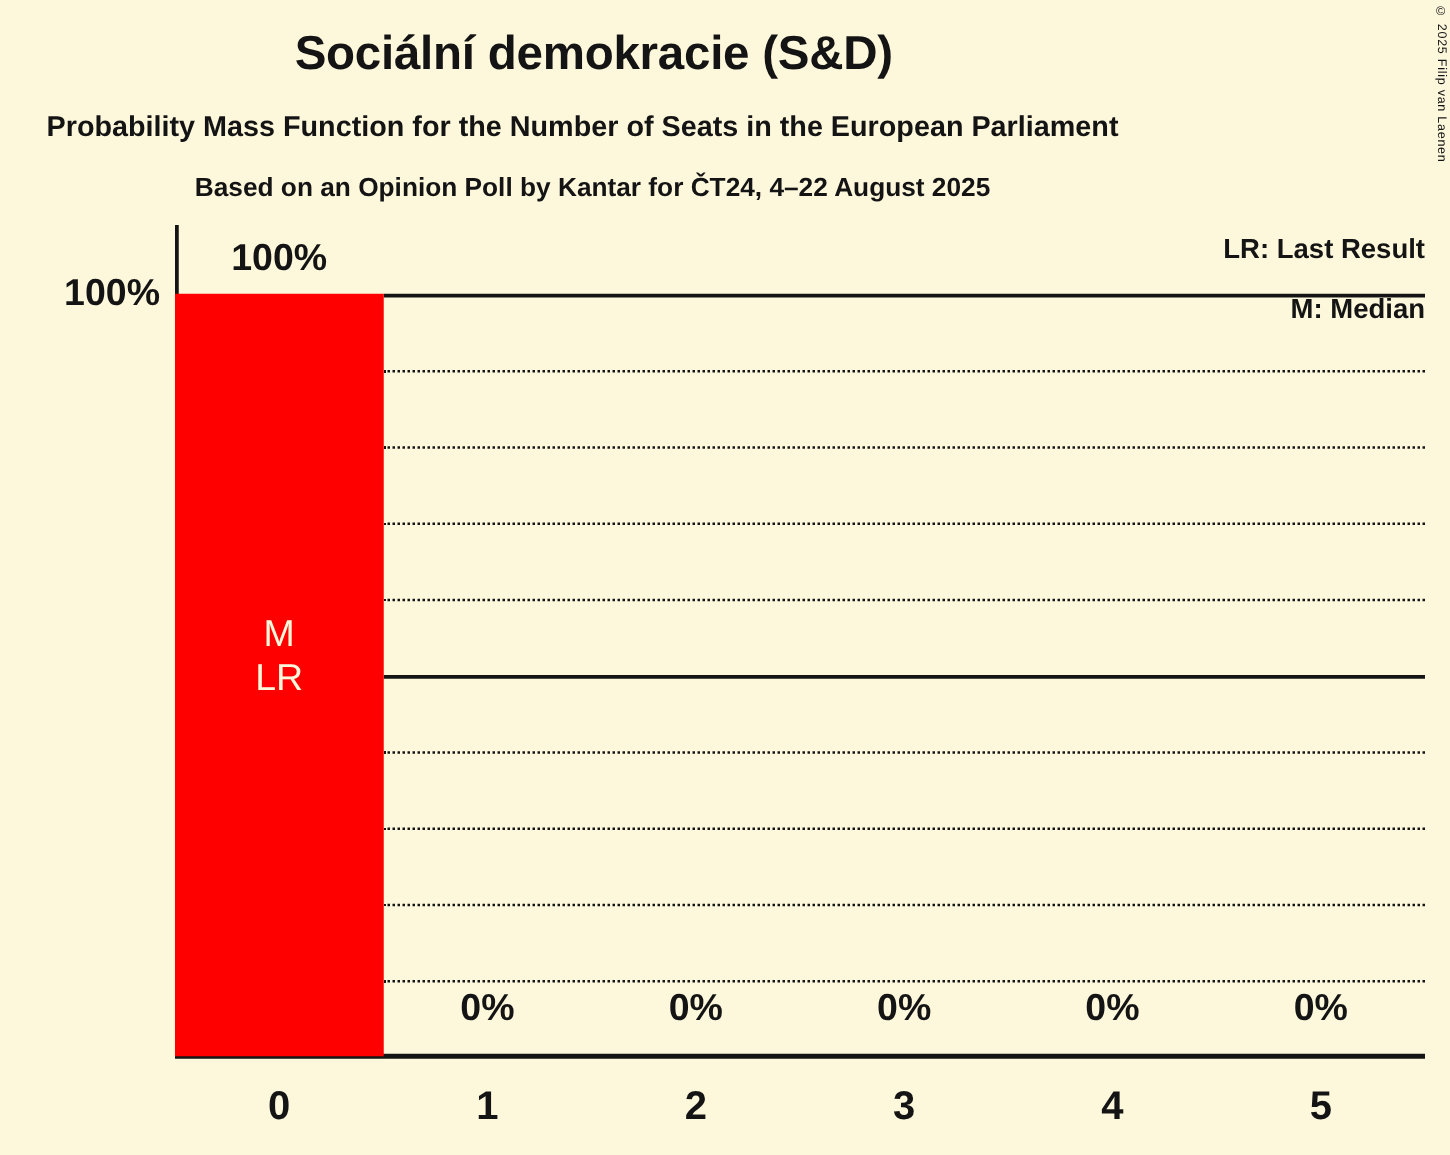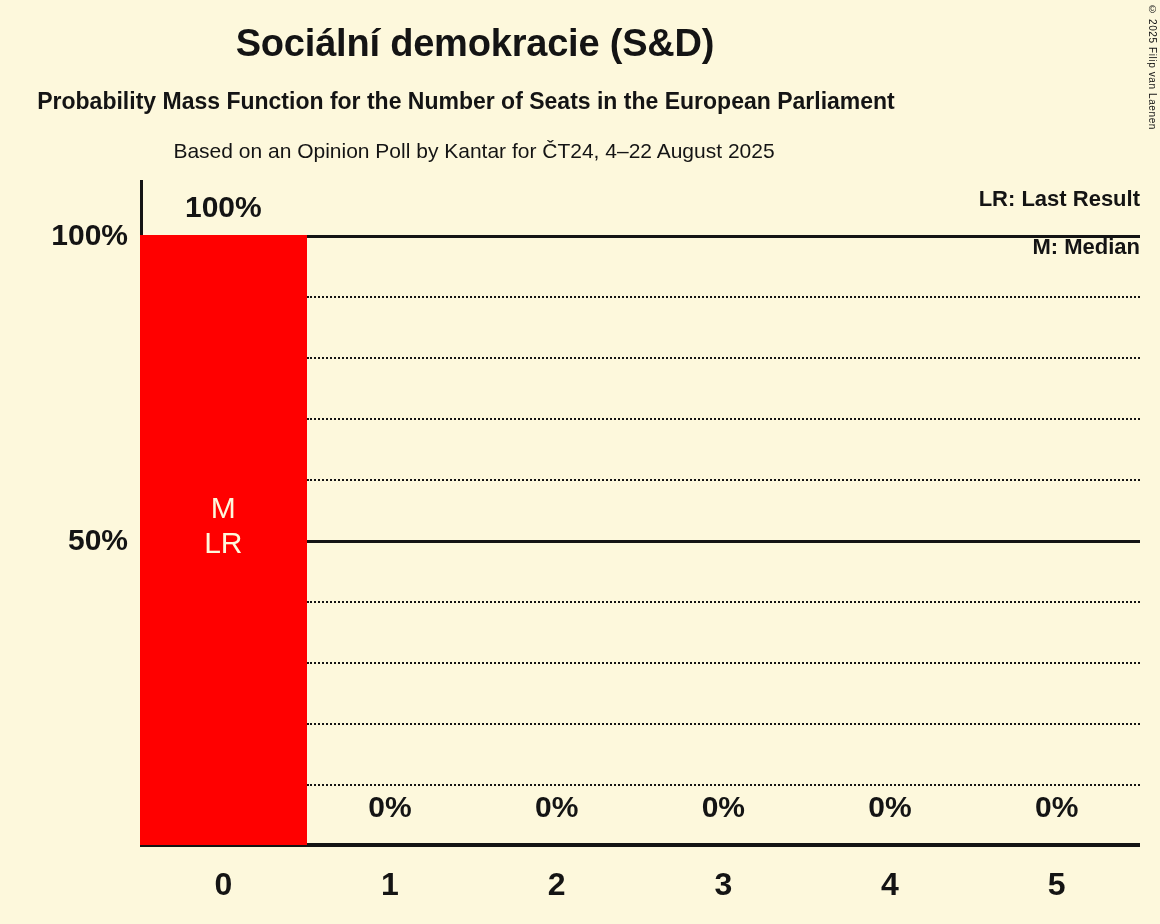--- a/index.html
+++ b/index.html
@@ -41,21 +41,21 @@
     font-size: 23px;
     font-weight: bold;
   }
   .subtitle-2 {
     position: absolute;
     left: 0;
     top: 139px;
     width: 948px;
     text-align: center;
     font-size: 21px;
-    font-weight: normal;
+    font-weight: bold;
   }
 
   
   .copyright {
     position: absolute;
     right: 2px;
     top: 4px;
     font-size: 10px;
     font-weight: normal;
     writing-mode: vertical-rl;
@@ -210,21 +210,20 @@
       </div>
       <div class="value-label" style="left: 0px; width: 166.667px; top: 10px;">100%</div>
       <div class="value-label" style="left: 166.667px; width: 166.667px; top: 610px;">0%</div>
       <div class="value-label" style="left: 333.333px; width: 166.667px; top: 610px;">0%</div>
       <div class="value-label" style="left: 500px; width: 166.667px; top: 610px;">0%</div>
       <div class="value-label" style="left: 666.667px; width: 166.667px; top: 610px;">0%</div>
       <div class="value-label" style="left: 833.333px; width: 166.667px; top: 610px;">0%</div>
     </div>
   <div class="ytick-wrap" id="ytick-wrap">
       <div class="ytick-inner" style="top: 55px;">100%</div>
-      <div class="ytick-inner" style="top: 360px;">50%</div>
     </div>
 
 <div class="xtick" style="left: 140px; width: 166.667px;">0</div>
     <div class="xtick" style="left: 306.667px; width: 166.667px;">1</div>
     <div class="xtick" style="left: 473.333px; width: 166.667px;">2</div>
     <div class="xtick" style="left: 640px; width: 166.667px;">3</div>
     <div class="xtick" style="left: 806.667px; width: 166.667px;">4</div>
     <div class="xtick" style="left: 973.333px; width: 166.667px;">5</div>
   </div>
 

